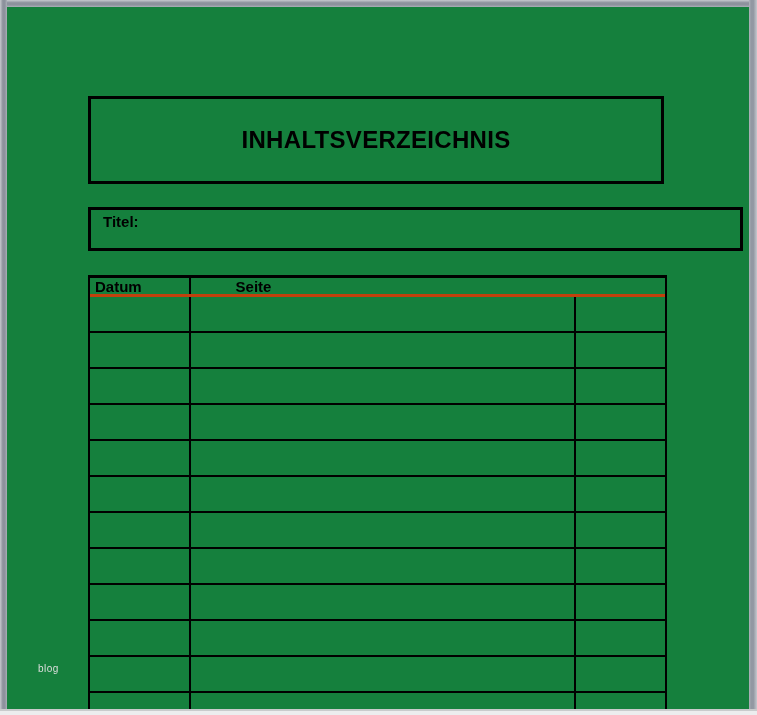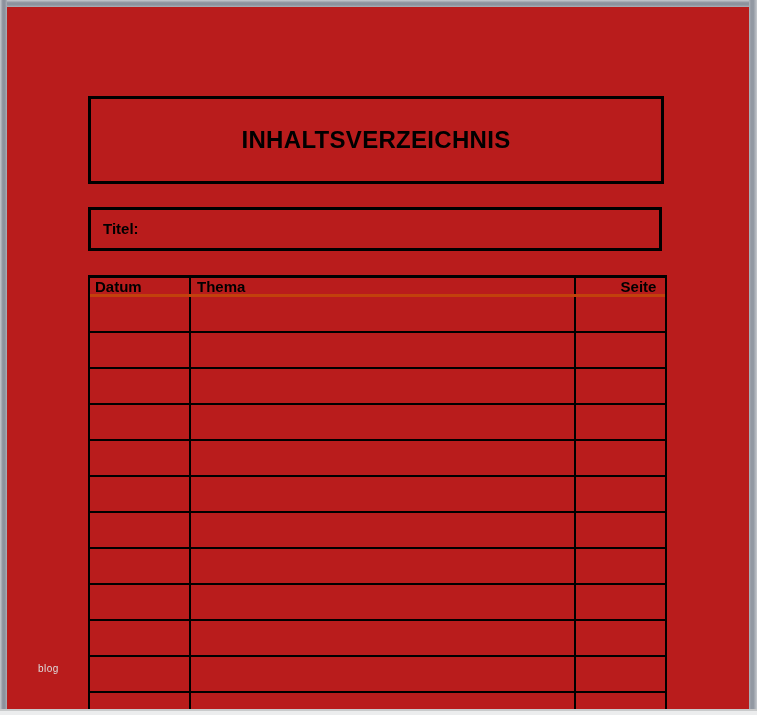--- a/index.html
+++ b/index.html
@@ -27,37 +27,37 @@
     position: absolute; left: 0; top: 709px; width: 757px; height: 2px;
     background: #c9cbcc;
   }
   .frame-bottom-fill {
     position: absolute; left: 0; top: 711px; width: 757px; height: 4px;
     background: #ecedee;
   }
   
   .page {
     position: absolute; left: 7px; top: 7px; width: 742px; height: 702px;
-    background: #b91c1c;
+    background: #15803d;
     overflow: hidden;
   }
   
   .title-box {
     position: absolute; left: 81px; top: 89px; width: 576px; height: 88px;
     border: 3px solid #000;
     display: flex; align-items: center; justify-content: center;
   }
   .title-box .title-text {
     font-size: 24px; font-weight: bold; color: #000; letter-spacing: 0.3px;
   }
   
   .info-box {
-    position: absolute; left: 81px; top: 200px; width: 574px; height: 44px;
+    position: absolute; left: 81px; top: 200px; width: 655px; height: 44px;
     border: 3px solid #000;
-    padding-top: 9px;
+    padding-top: 2px;
   }
   .info-line {
     font-size: 15px; font-weight: bold; color: #000; line-height: 19px;
   }
   .info-line.titel { padding-left: 12px; }
   .info-line.name  { padding-left: 2px; }
   
   .doc-table {
     position: absolute; left: 81px; top: 268px; width: 579px;
     border-left: 2px solid #000;
@@ -99,21 +99,20 @@
     <span class="title-text">INHALTSVERZEICHNIS</span>
   </div>
 
   <div class="info-box">
     <div class="info-line titel">Titel:</div>
   </div>
 
   <div class="doc-table">
     <div class="thead">
       <div class="th c-datum">Datum</div>
-      <div class="th c-thema">Thema</div>
       <div class="th c-seite">Seite</div>
     </div>
     <div class="tbody">
         <div class="tr">
           <div class="td th c-datum"></div>
           <div class="td th c-thema"></div>
           <div class="td th c-seite"></div>
         </div>
         <div class="tr">
           <div class="td th c-datum"></div>

